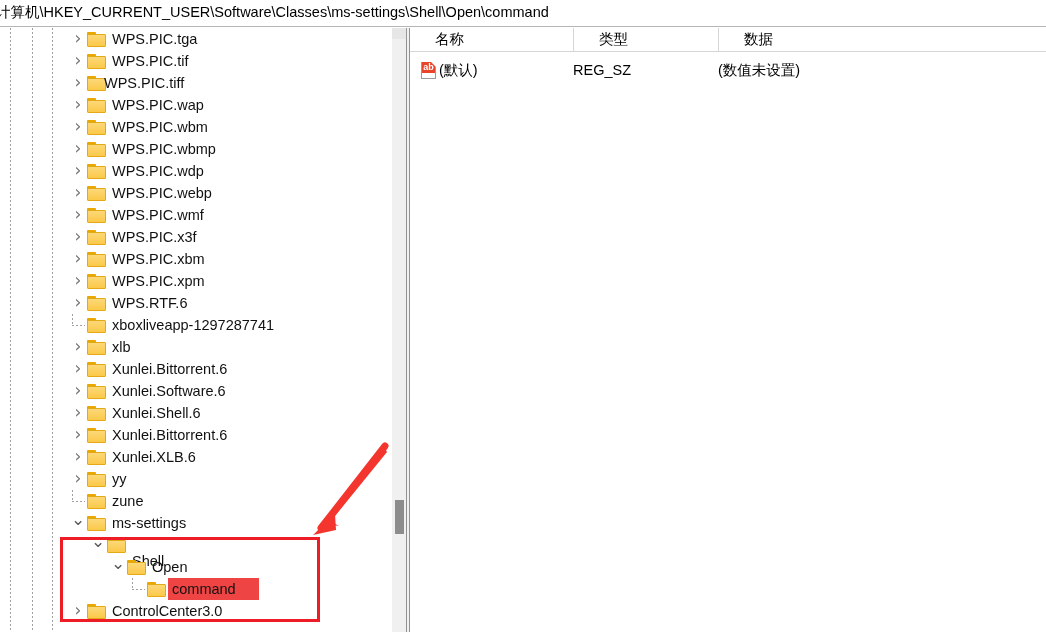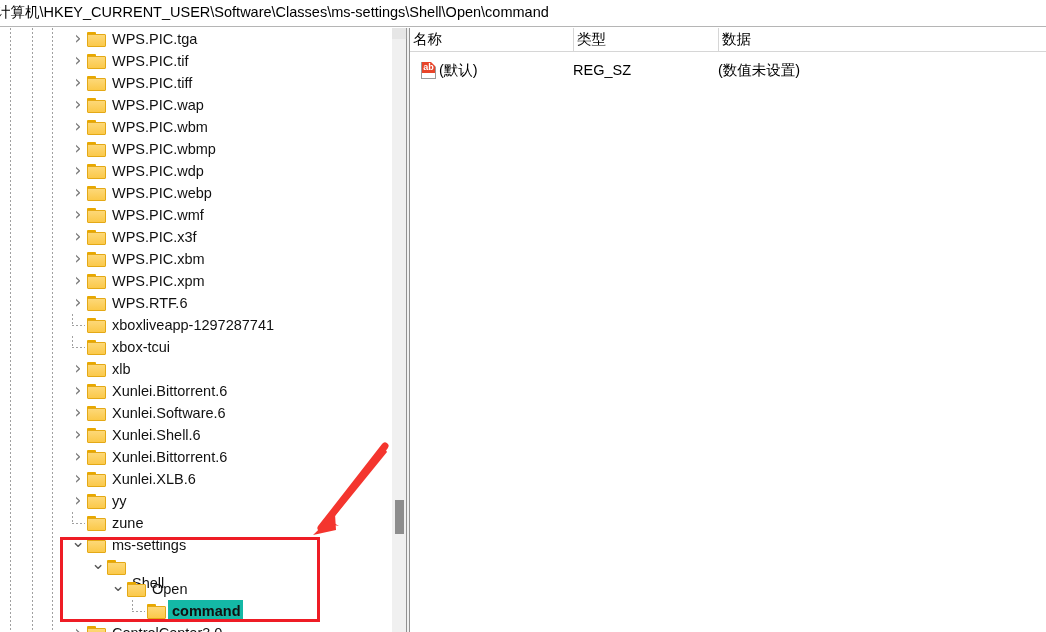--- a/index.html
+++ b/index.html
@@ -77,21 +77,21 @@
     position: absolute; left: 0; top: 0;
     width: 636px; height: 24px;
     background: #ffffff;
     border-bottom: 1px solid #d6d6d6;
   }
   .col-header .col {
     position: absolute; top: 0;
     height: 24px;
     font-size: 14.5px;
     color: #000000;
-    padding-left: 3px;
+    padding-left: 25px;
     line-height: 22px;
     border-left: 1px solid #d6d6d6;
   }
   .col-header .col.first { border-left: none; }
   .col-name { left: 0;   width: 163px; }
   .col-type { left: 163px; width: 145px; }
   .col-data { left: 308px; width: 328px; }
 
   
   .value-row {
@@ -176,24 +176,23 @@
     border-radius: 1px;
   }
   .label {
     position: absolute;
     top: 0;
     font-size: 14.5px;
     color: #111111;
     line-height: 22px;
   }
   .tree-row.selected .label {
-    background: #14b8a6;
-    padding: 0 2px 0 4px;
+    background: #ef4444;
+    padding: 0 23px 0 4px;
     margin-left: -4px;
-    font-weight: bold;
   }
   .tree-row.selected .folder .body { }
 
   
   .rail {
     position: absolute;
     top: 0;
     width: 1px;
     background-image: linear-gradient(to bottom, #a0a0a0 50%, rgba(255,255,255,0) 0%);
     background-size: 1px 4px;
@@ -250,21 +249,21 @@
             <div class="body"></div>
           </div>
           <div class="label" style="left: 112px;">WPS.PIC.tif</div>
         </div>
         <div class="tree-row" style="height: 22px;">
           <div class="twisty" style="left: 70px; font-size: 17px; line-height: 21px;">›</div>
           <div class="folder" style="left: 87px;">
             <div class="tab"></div>
             <div class="body"></div>
           </div>
-          <div class="label" style="left: 112px;">WPS.PIC.tiff</div>
+          <div class="label" style="left: 104px;">WPS.PIC.tiff</div>
         </div>
         <div class="tree-row" style="height: 22px;">
           <div class="twisty" style="left: 70px; font-size: 17px; line-height: 21px;">›</div>
           <div class="folder" style="left: 87px;">
             <div class="tab"></div>
             <div class="body"></div>
           </div>
           <div class="label" style="left: 112px;">WPS.PIC.wap</div>
         </div>
         <div class="tree-row" style="height: 22px;">
@@ -340,29 +339,20 @@
           <div class="label" style="left: 112px;">WPS.RTF.6</div>
         </div>
         <div class="tree-row" style="height: 22px;">
           <div class="elbow" style="left: 72px; top: 11px; width: 13px;"></div>
           <div class="rail" style="left: 72px; top: 0px; height: 12px;"></div>
           <div class="folder" style="left: 87px;">
             <div class="tab"></div>
             <div class="body"></div>
           </div>
           <div class="label" style="left: 112px;">xboxliveapp-1297287741</div>
-        </div>
-        <div class="tree-row" style="height: 22px;">
-          <div class="elbow" style="left: 72px; top: 11px; width: 13px;"></div>
-          <div class="rail" style="left: 72px; top: 0px; height: 12px;"></div>
-          <div class="folder" style="left: 87px;">
-            <div class="tab"></div>
-            <div class="body"></div>
-          </div>
-          <div class="label" style="left: 112px;">xbox-tcui</div>
         </div>
         <div class="tree-row" style="height: 22px;">
           <div class="twisty" style="left: 70px; font-size: 17px; line-height: 21px;">›</div>
           <div class="folder" style="left: 87px;">
             <div class="tab"></div>
             <div class="body"></div>
           </div>
           <div class="label" style="left: 112px;">xlb</div>
         </div>
         <div class="tree-row" style="height: 22px;">

